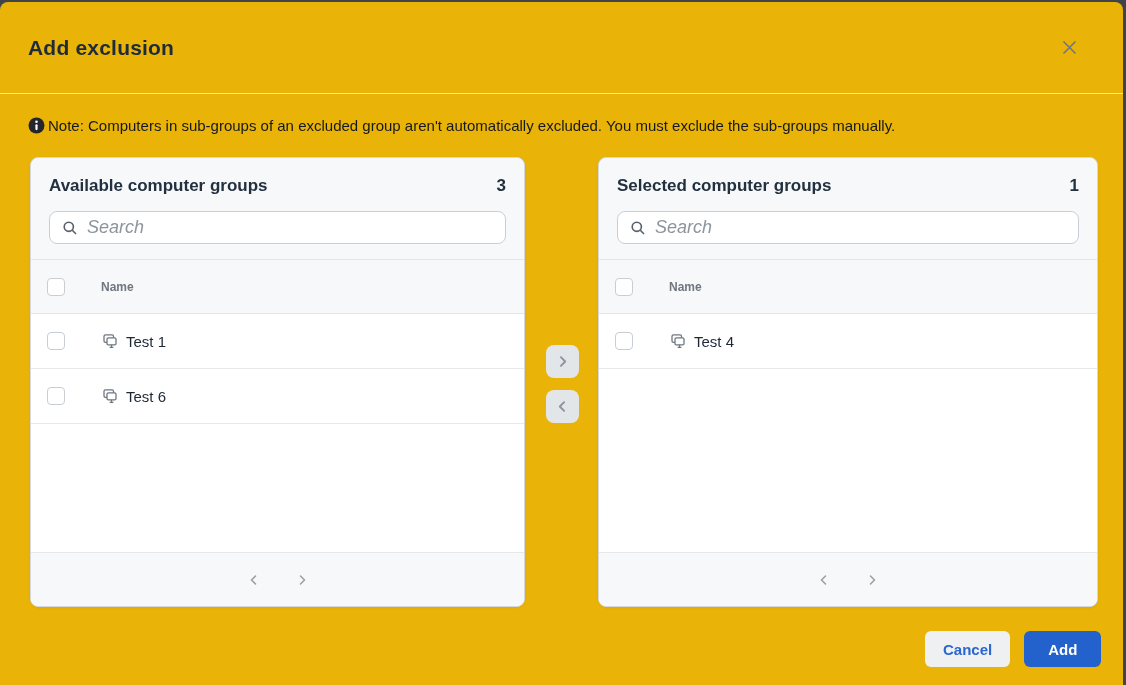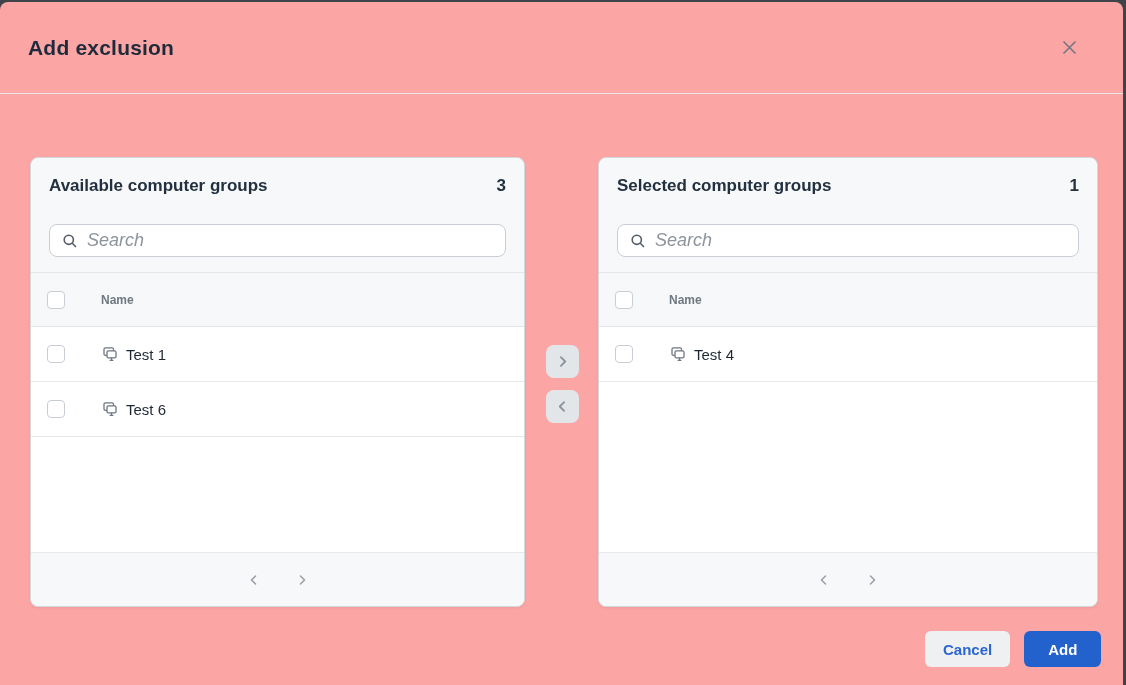--- a/index.html
+++ b/index.html
@@ -5,21 +5,21 @@
   * { margin:0; padding:0; box-sizing:border-box; }
   html,body { width:1126px; height:685px; }
   body {
     font-family:"Liberation Sans", sans-serif;
     background:#3f444a;
     position:relative;
     overflow:hidden;
   }
   .modal {
     position:absolute; left:0; top:2px; right:3px; bottom:0;
-    background:#fca5a5;
+    background:#eab308;
     border-radius:8px 8px 0 0;
     overflow:hidden;
   }
   
   .modal-header {
     height:92px;
     border-bottom:1px solid #e6e8ea;
     display:flex; align-items:center;
     padding:0 40px 0 28px;
   }
@@ -47,21 +47,21 @@
     border-radius:8px;
     box-shadow:0 1px 3px rgba(0,0,0,.06);
     display:flex; flex-direction:column;
     overflow:hidden;
   }
   .panel-available { left:30px;  width:495px; }
   .panel-selected  { left:598px; width:500px; }
   .panel-head { padding:18px 18px 15px 18px; }
   .panel-title-row {
     display:flex; align-items:baseline; justify-content:space-between;
-    margin-bottom:28px;
+    margin-bottom:15px;
   }
   .panel-title { font-size:17px; font-weight:bold; color:#22303f; }
   .panel-count { font-size:17px; font-weight:bold; color:#22303f; }
   .searchbox {
     display:flex; align-items:center; gap:9px;
     height:33px; background:#fff;
     border:1px solid #c9ced4; border-radius:8px;
     padding:0 12px;
   }
   .searchbox input {
@@ -146,20 +146,30 @@
     <h1 class="modal-title">Add exclusion</h1>
     <button class="close-btn">
       <span style="display:flex;">
         <svg width="17" height="17" viewBox="0 0 17 17">
             <path d="M2.5 2.5 L14.5 14.5 M14.5 2.5 L2.5 14.5" stroke="#6e757e" stroke-width="1.5" fill="none"></path>
           </svg>
       </span>
     </button>
   </div>
 
+  <div class="note">
+    <span style="display:flex;">
+      <svg width="17" height="17" viewBox="0 0 17 17">
+        <circle cx="8.5" cy="8.5" r="8" fill="#23272d"></circle>
+        <circle cx="8.5" cy="4.8" r="1.3" fill="#ffffff"></circle>
+        <rect x="7.4" y="7.2" width="2.2" height="6" rx="1.1" fill="#ffffff"></rect>
+      </svg>
+    </span>
+    <span>Note: Computers in sub-groups of an excluded group aren't automatically excluded. You must exclude the sub-groups manually.</span>
+  </div>
 
   <div class="panel panel-available">
     <div class="panel-head">
       <div class="panel-title-row">
         <span class="panel-title">Available computer groups</span>
         <span class="panel-count">3</span>
       </div>
       <div class="searchbox">
         <span style="display:flex;">
           <svg width="16" height="16" viewBox="0 0 16 16">

